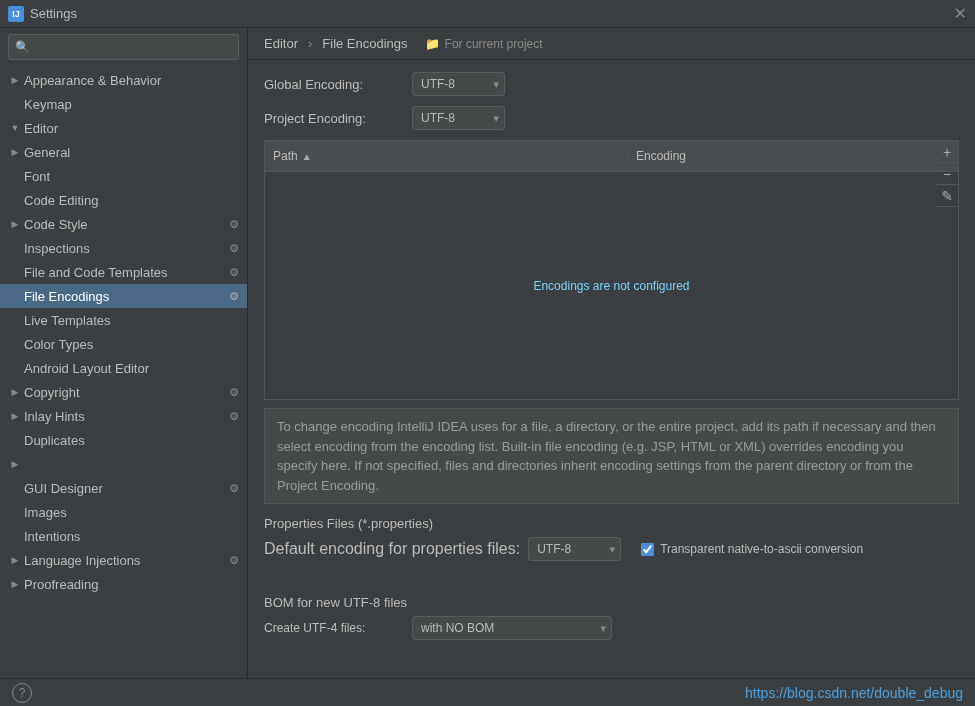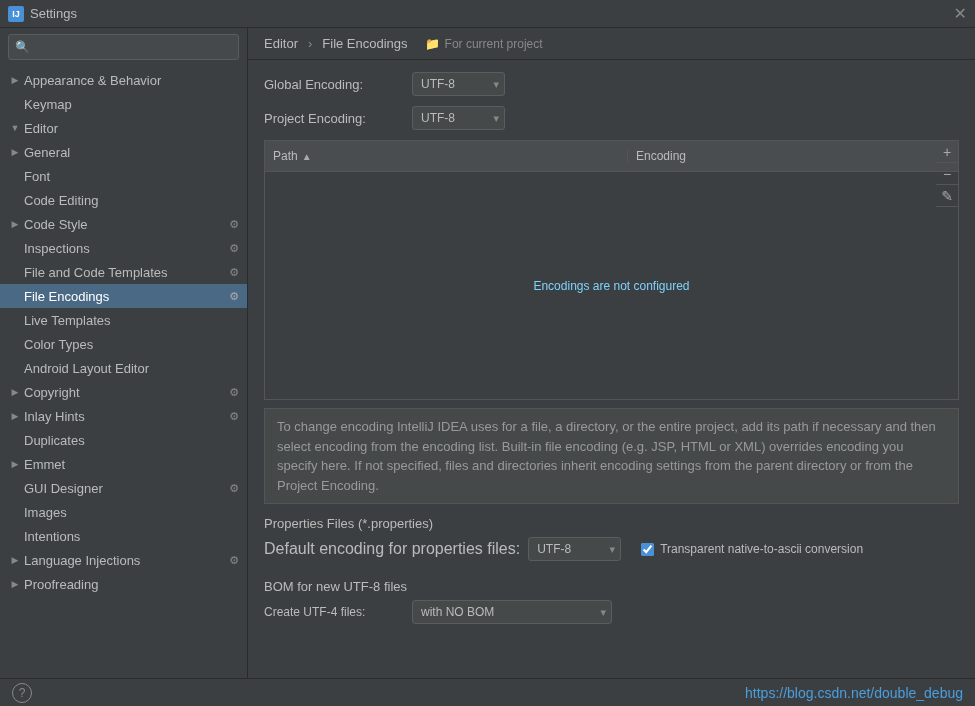--- a/index.html
+++ b/index.html
@@ -281,21 +281,21 @@
       gap: 6px;
     }
     .checkbox-row input[type=checkbox] {
       accent-color: #4a90d9;
       width: 13px;
       height: 13px;
     }
     .checkbox-label { color: #bbbbbb; font-size: 12px; }
 
     
-    .bom-section { margin-top: 4px; }
+    .bom-section { margin-top: 20px; }
 
     .info-link {
       color: #4a9ede;
       text-decoration: none;
     }
     .info-text {
       font-size: 11.5px;
       color: #888;
       margin-top: 6px;
     }
@@ -431,21 +431,20 @@
         <span class="tree-icon-right">⚙</span>
       </div>
 
       <div class="tree-item indent-1">
         <span class="tree-arrow empty" style="width:14px;"></span>
         <span class="tree-label">Duplicates</span>
       </div>
 
       <div class="tree-item indent-1">
         <span class="tree-arrow right"></span>
-        <span class="tree-label">Emmet</span>
       </div>
 
       <div class="tree-item indent-1">
         <span class="tree-arrow empty" style="width:14px;"></span>
         <span class="tree-label">GUI Designer</span>
         <span class="tree-icon-right">⚙</span>
       </div>
 
       <div class="tree-item indent-1">
         <span class="tree-arrow empty" style="width:14px;"></span>

